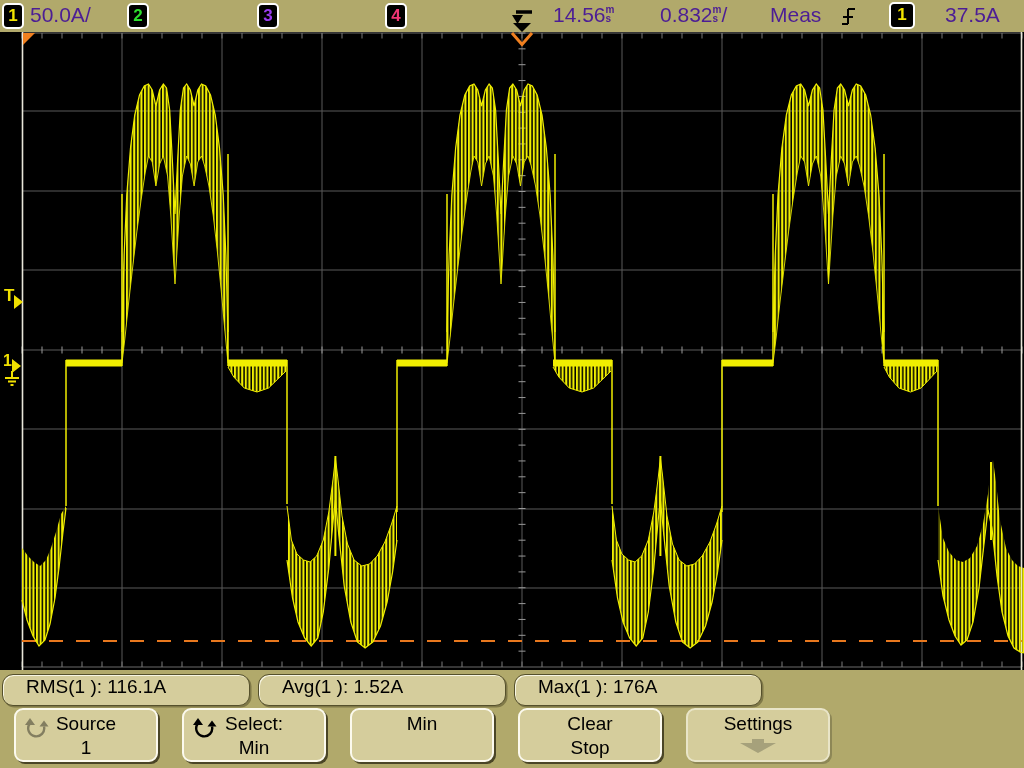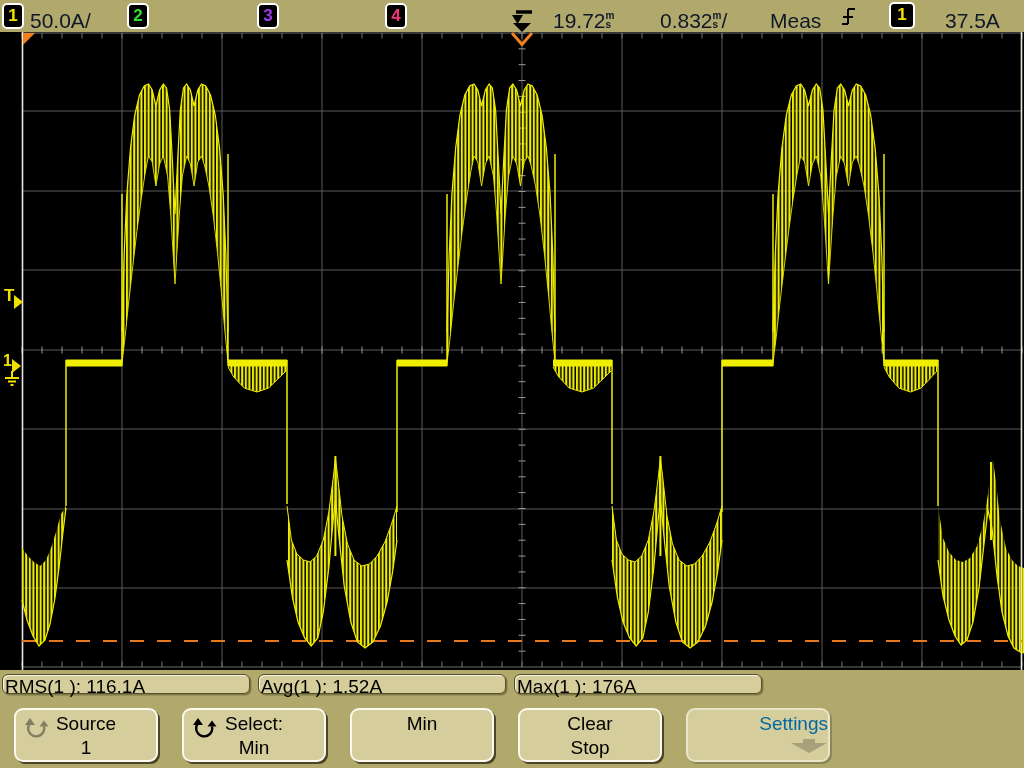--- a/index.html
+++ b/index.html
@@ -1,67 +1,67 @@
 <!DOCTYPE html>
 <html><head>
 <meta charset="utf-8">
 <style>
   html,body{margin:0;padding:0;background:#000;}
   #root{position:relative;width:1024px;height:768px;overflow:hidden;
         font-family:"Liberation Sans",sans-serif;background:#000;}
   
   .statusbar{position:absolute;left:0;top:0;width:1024px;height:32px;background:#b1a96b;}
-  .bartext{position:absolute;top:9px;font-size:21px;color:#0f172a;white-space:nowrap;}
+  .bartext{position:absolute;top:3px;font-size:21px;color:#4c1d95;white-space:nowrap;}
   .badge{position:absolute;top:3px;width:18px;height:22px;background:#000;border:2px solid #fff;
          border-radius:5px;text-align:center;font-size:17px;font-weight:bold;line-height:22px;}
   .badge.c1{left:2px;color:#f2e400;}
   .badge.c2{left:127px;color:#2ee02e;}
   .badge.c3{left:257px;color:#9b3cf0;}
   .badge.c4{left:385px;color:#f23574;}
   .badge.trig{left:889px;top:2px;width:22px;height:23px;color:#f2e400;}
   .unit{display:inline-flex;flex-direction:column;font-size:10px;line-height:9px;
         font-weight:bold;vertical-align:top;margin-top:2px;}
   .notch{position:absolute;left:513px;top:23px;width:0;height:0;
          border-left:9px solid transparent;border-right:9px solid transparent;border-top:9px solid #000;}
   
   .plot{position:absolute;left:0;top:32px;width:1024px;height:638px;background:#000;}
   .plot svg{position:absolute;left:0;top:0;}
   .lmark{position:absolute;color:#f0e000;font-weight:bold;}
   .tri-r{position:absolute;width:0;height:0;border-top:7px solid transparent;
          border-bottom:7px solid transparent;border-left:9px solid #f0e000;}
   
   .panel{position:absolute;left:0;top:670px;width:1024px;height:98px;background:#b1a96b;}
-  .measbox{position:absolute;top:4px;width:248px;height:20px;background:#d5cd9c;
-           border:1px solid #55502c;border-radius:6px;
+  .measbox{position:absolute;top:4px;width:248px;height:32px;background:#d5cd9c;
+           border:1px solid #55502c;border-radius:11px;
            box-shadow:inset 1px 1px 0 #f8f6e4, 1.5px 1.5px 0 #807948;
-           font-size:19px;color:#000;line-height:24px;padding-left:2px;box-sizing:border-box;white-space:nowrap;}
+           font-size:19px;color:#000;line-height:24px;padding-left:23px;box-sizing:border-box;white-space:nowrap;}
   .skey{position:absolute;top:38px;width:144px;height:54px;background:#d5cd9c;
         border:2px solid #fcfaee;border-radius:9px;box-sizing:border-box;
         box-shadow:2px 2px 0 #4a4526;text-align:center;color:#000;
         font-size:19px;line-height:24px;padding-top:2px;cursor:pointer;}
   .skey .knob{position:absolute;left:9px;top:8px;}
-  .skey.disabled{color:#0369a1;border-color:#e9e5c8;box-shadow:2px 2px 0 #8d8756;text-align:right;}
+  .skey.disabled{color:#000000;border-color:#e9e5c8;box-shadow:2px 2px 0 #8d8756;}
 </style>
 </head>
 <body>
 
 <div id="root">
 
   <div class="statusbar">
     <div class="badge c1">1</div>
     <span class="bartext" style="left:30px">50.0A/</span>
     <div class="badge c2">2</div>
     <div class="badge c3">3</div>
     <div class="badge c4">4</div>
 
     <svg style="position:absolute;left:506px;top:6px" width="28" height="22">
       <line x1="26" y1="6" x2="10" y2="6" stroke="#000" stroke-width="3.5"></line>
       <polygon points="6,9 17,9 11.5,18" fill="#000"></polygon>
     </svg>
-    <span class="bartext" style="left:553px"><span>19.72</span><span class="unit">
+    <span class="bartext" style="left:553px"><span>14.56</span><span class="unit">
           <span>m</span>
           <span>s</span>
         </span></span>
 
     <span class="bartext" style="left:660px"><span>0.832</span><span class="unit">
           <span>m</span>
           <span>s</span>
         </span><span>/</span></span>
 
     <span class="bartext" style="left:770px">Meas</span>

